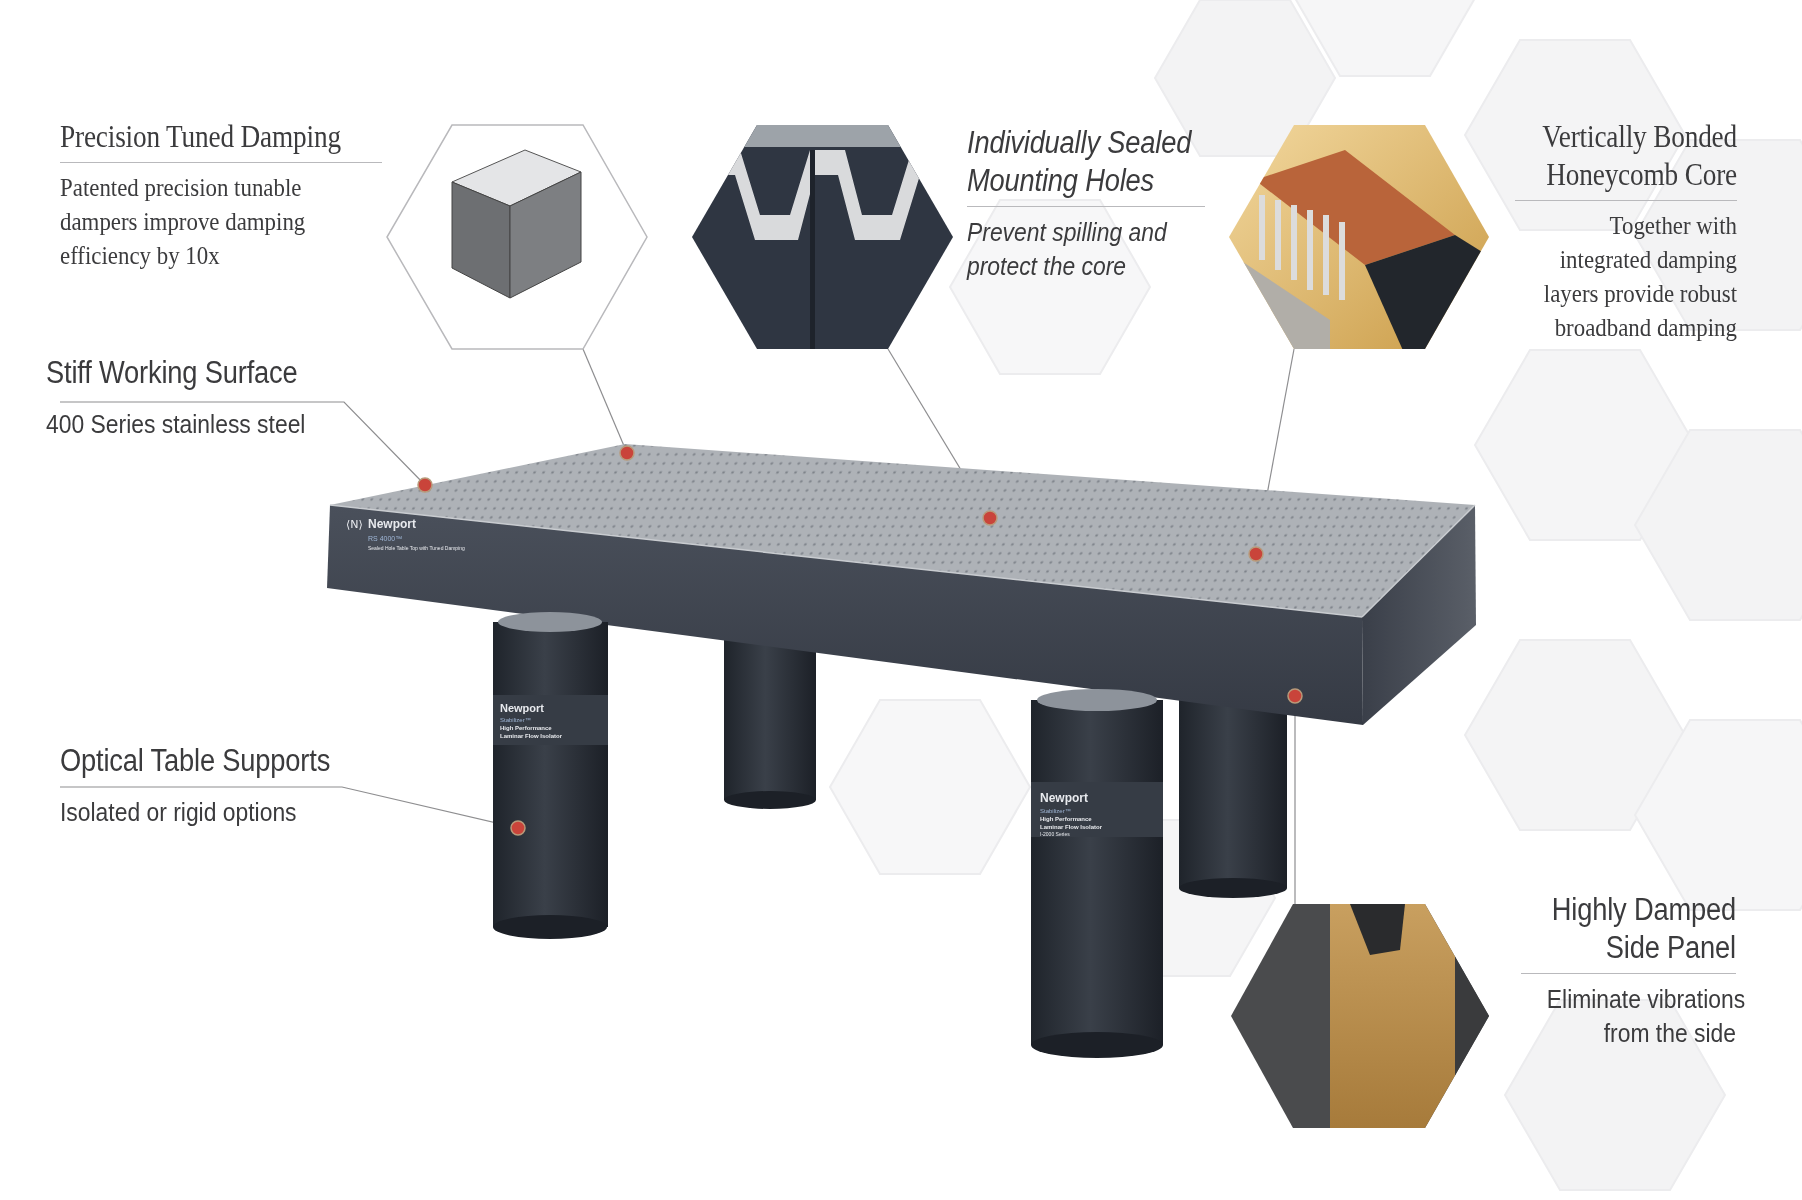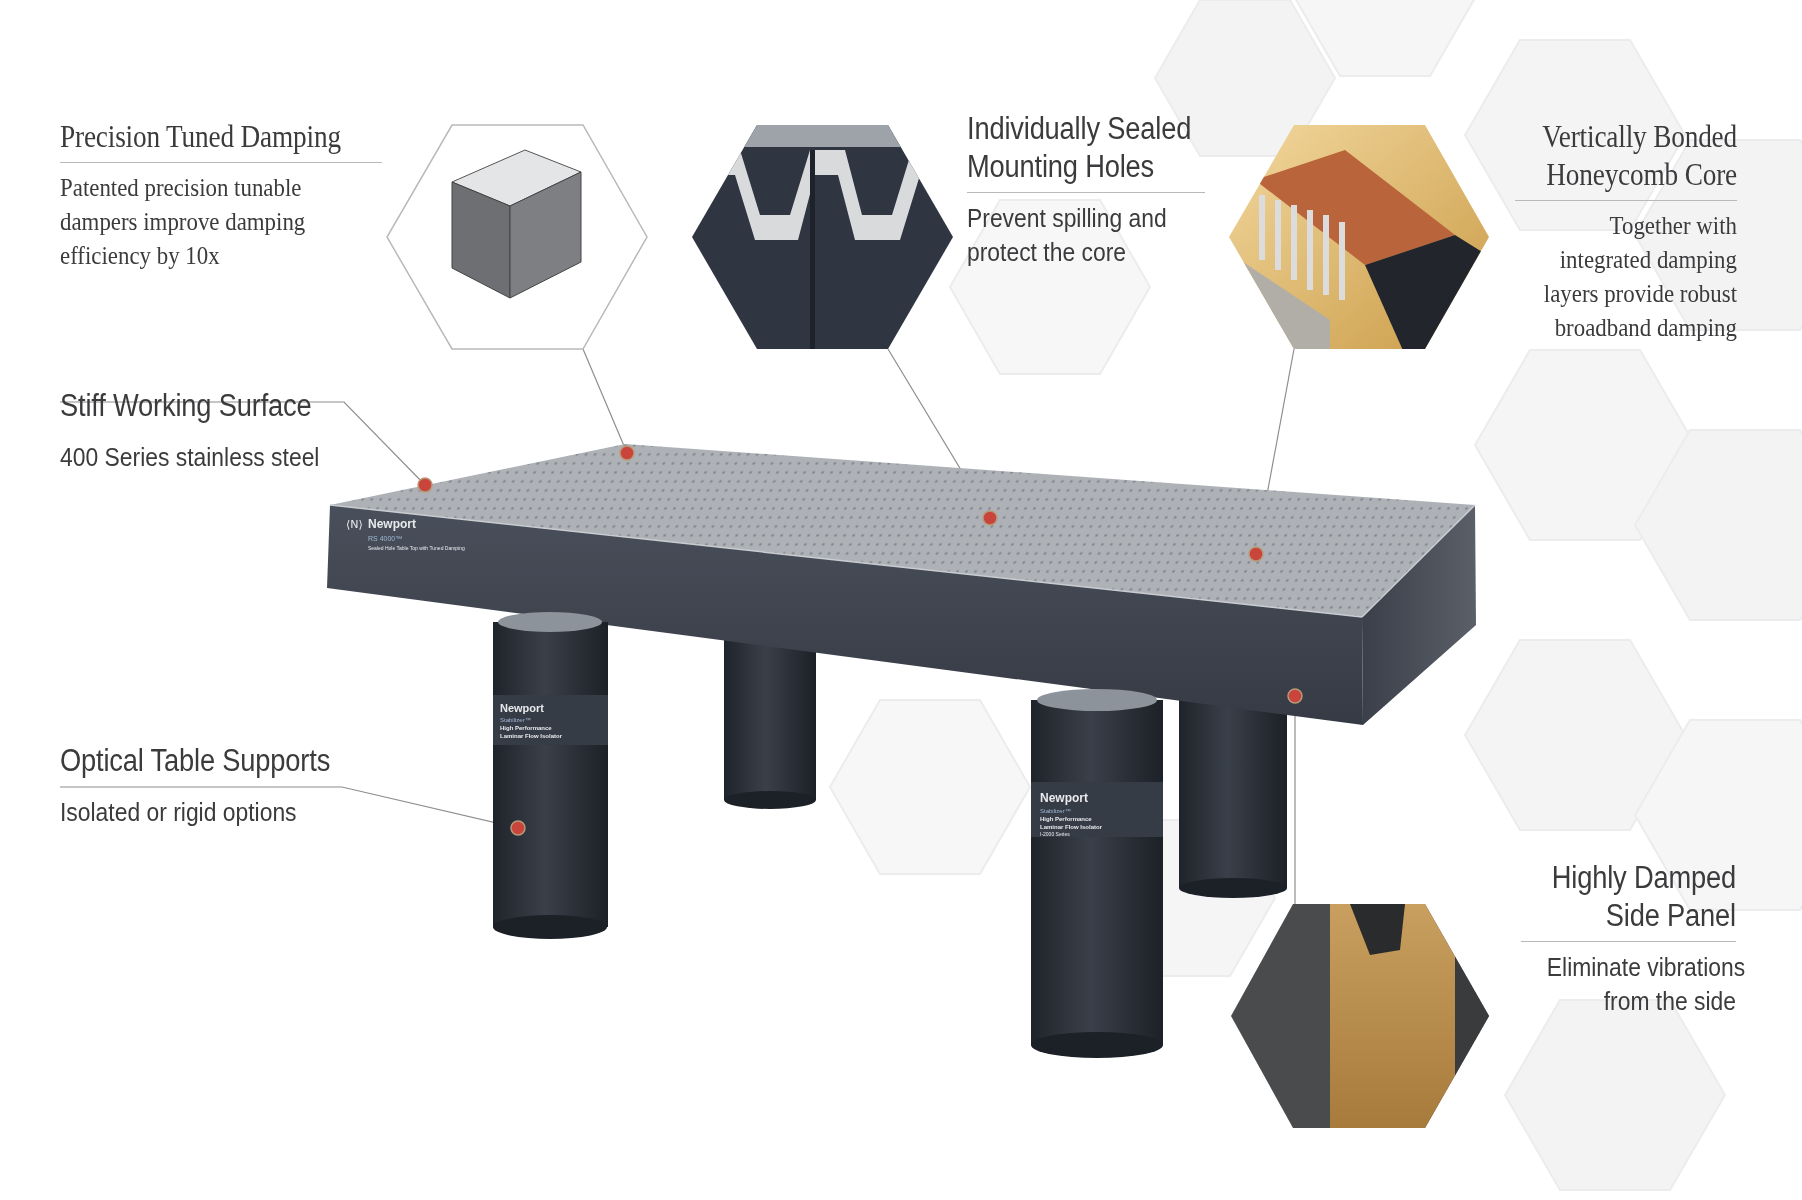--- a/index.html
+++ b/index.html
@@ -179,49 +179,49 @@
 </svg>
 
 <div class="callout left" style="left:60px; top:118px; width:322px;font-family:Liberation Serif, serif;">
   <div class="title">Precision Tuned Damping</div>
   <div class="rule"></div>
   <div class="body">Patented precision tunable</div>
   <div class="body">dampers improve damping</div>
   <div class="body">efficiency by 10x</div>
 </div>
 
-<div class="callout left" style="left:60px; top:354px; width:284px;margin-top:33px;">
+<div class="callout left" style="left:46px; top:354px; width:284px;">
   <div class="title">Stiff Working Surface</div>
   <div class="rule" style="background:transparent"></div>
   <div class="body">400 Series stainless steel</div>
 </div>
 
 <div class="callout left" style="left:60px; top:742px; width:282px;">
   <div class="title">Optical Table Supports</div>
   <div class="rule" style="background:transparent"></div>
   <div class="body">Isolated or rigid options</div>
 </div>
 
-<div class="callout left" style="left:967px; top:110px; width:238px;">
+<div class="callout left" style="left:967px; top:124px; width:238px;font-style:italic;">
   <div class="title">Individually Sealed</div>
   <div class="title">Mounting Holes</div>
   <div class="rule"></div>
   <div class="body">Prevent spilling and</div>
   <div class="body">protect the core</div>
 </div>
 
 <div class="callout right" style="left:1515px; top:118px; width:222px;font-family:Liberation Serif, serif;">
   <div class="title">Vertically Bonded</div>
   <div class="title">Honeycomb Core</div>
   <div class="rule"></div>
   <div class="body">Together with</div>
   <div class="body">integrated damping</div>
   <div class="body">layers provide robust</div>
   <div class="body">broadband damping</div>
 </div>
 
-<div class="callout right" style="left:1521px; top:859px; width:215px;">
+<div class="callout right" style="left:1521px; top:891px; width:215px;">
   <div class="title">Highly Damped</div>
   <div class="title">Side Panel</div>
   <div class="rule"></div>
   <div class="body">Eliminate vibrations</div>
   <div class="body">from the side</div>
 </div>
 
 </body></html>

